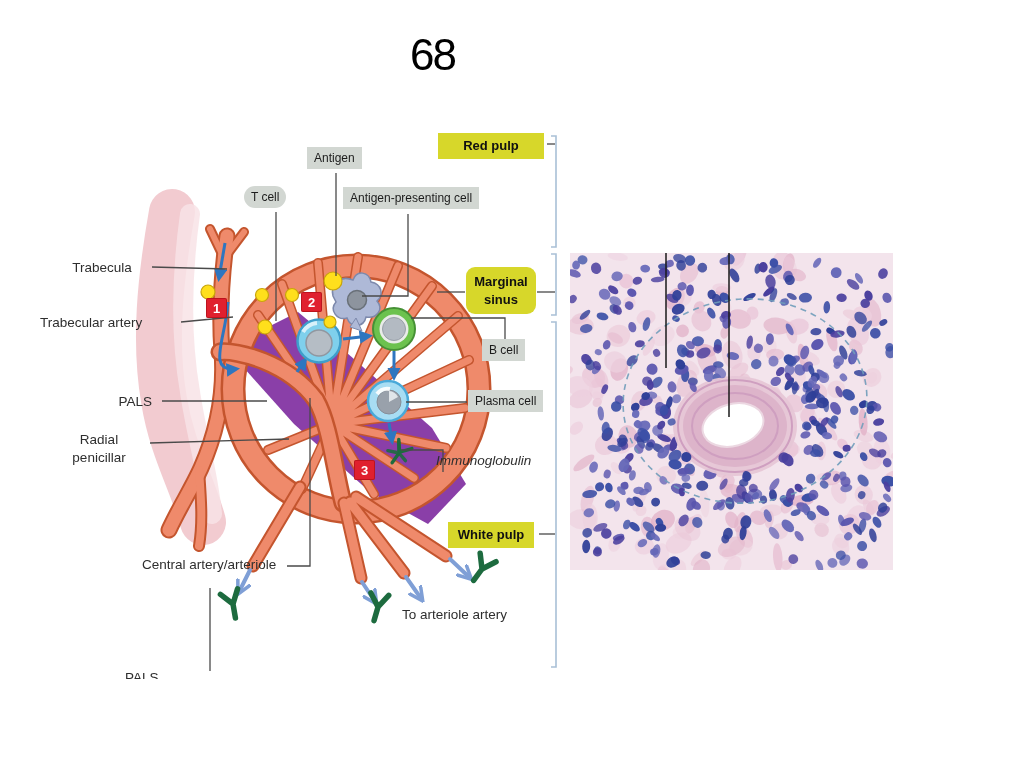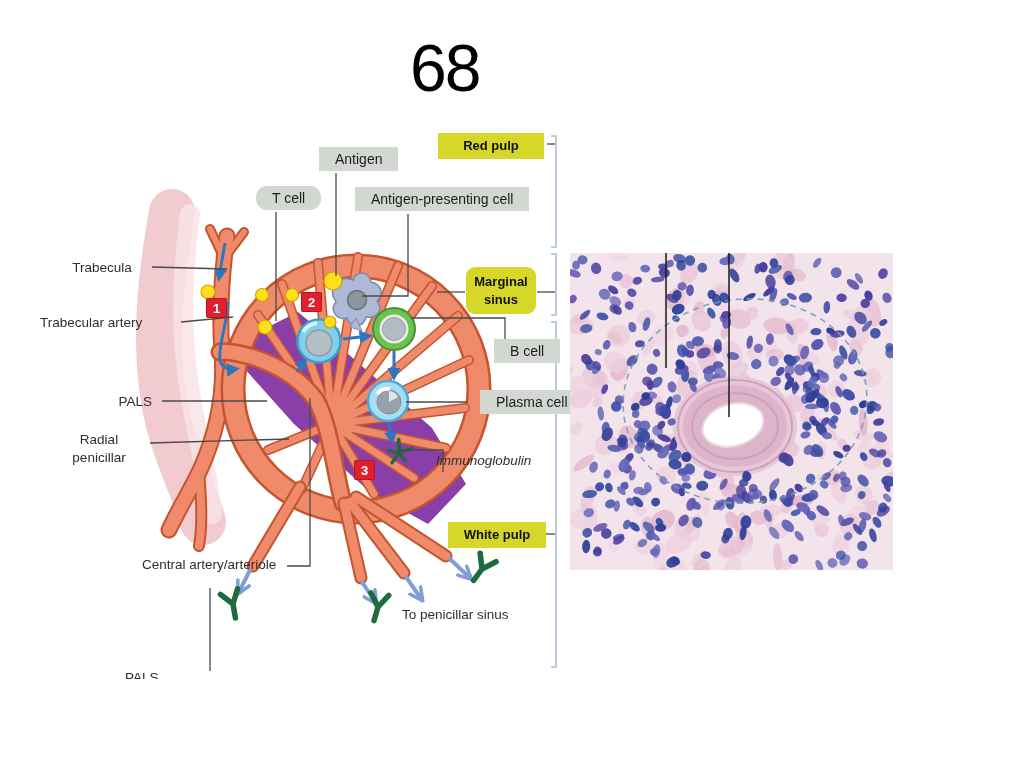--- a/index.html
+++ b/index.html
@@ -11,24 +11,24 @@
   .pals{fill:var(--pals_purple);}
   .pinkband{fill:none;stroke:var(--trabecula_pink);stroke-linecap:round;}
   .pinkband2{fill:none;stroke:#f8e3e6;stroke-linecap:round;}
   .ptr{fill:none;stroke:var(--pointer);stroke-width:1.3px;}
   .brk{fill:none;stroke:var(--bracket);stroke-width:1.6px;}
   .arr{fill:none;stroke:var(--arrow_blue);stroke-width:3px;}
   .larr{fill:none;stroke:var(--arrow_light);stroke-width:4px;stroke-linecap:round;}
   .gy{fill:none;stroke:var(--antibody_green);stroke-width:5.5px;stroke-linecap:round;stroke-linejoin:round;}
   .ab{fill:none;stroke:var(--antibody_green);stroke-width:3.4px;stroke-linecap:round;stroke-linejoin:round;}
   .dot{fill:var(--antigen_yellow);stroke:#c8a50c;stroke-width:1.2px;}
-  .title{position:absolute;left:410px;top:30px;font-size:66px;color:#000;letter-spacing:-2px;}
+  .title{position:absolute;left:410px;top:30px;font-size:44px;color:#000;letter-spacing:-2px;}
   .lbl-plain{position:absolute;font-size:13.5px;color:#2e2e2e;line-height:1.32;}
-  .lbl-gray{position:absolute;background:var(--label_gray);color:#1c1c1c;font-size:14px;
-            padding:4px 16px;white-space:nowrap;margin-left:12px;}
+  .lbl-gray{position:absolute;background:var(--label_gray);color:#1c1c1c;font-size:12px;
+            padding:4px 7px;white-space:nowrap;}
   .lbl-yellow{position:absolute;background:var(--label_yellow);color:#111;font-size:13px;
               font-weight:bold;text-align:center;padding:4px 0;line-height:1.35;}
   .step{position:absolute;width:21px;height:20px;background:var(--step_red);color:#fff;
         font-weight:bold;font-size:13px;display:flex;align-items:center;justify-content:center;
         border-radius:2px;box-shadow:inset 0 0 0 1px rgba(120,0,0,.35);}
   .micro{position:absolute;left:570px;top:253px;width:323px;height:317px;}
   .clip{overflow:hidden;}
 </style>
 </head>
 <body>
@@ -173,32 +173,32 @@
 </svg>
 
 <div class="title">68</div>
 
 <div class="lbl-plain" style="left:56px;top:259px;width:92px;text-align:center;">Trabecula</div>
 <div class="lbl-plain" style="left:40px;top:314px;width:138px;text-align:left;">Trabecular artery</div>
 <div class="lbl-plain" style="left:96px;top:393px;width:56px;text-align:right;">PALS</div>
 <div class="lbl-plain" style="left:52px;top:431px;width:94px;text-align:center;">Radial penicillar</div>
 <div class="lbl-plain" style="left:142px;top:556px;white-space:nowrap;">Central artery/arteriole</div>
 <div class="lbl-plain clip" style="left:125px;top:669px;width:46px;height:10px;">PALS</div>
-<div class="lbl-plain" style="left:402px;top:606px;white-space:nowrap;">To penicillar sinus</div>
+<div class="lbl-plain" style="left:402px;top:606px;white-space:nowrap;">To arteriole artery</div>
 <div class="lbl-plain" style="left:436px;top:452px;white-space:nowrap;font-style:italic;">Immunoglobulin</div>
 
 <div class="lbl-gray" style="left:307px;top:147px;">Antigen</div>
 <div class="lbl-gray" style="left:244px;top:186px;border-radius:11px;">T cell</div>
 <div class="lbl-gray" style="left:343px;top:187px;">Antigen-presenting cell</div>
 <div class="lbl-gray" style="left:482px;top:339px;">B cell</div>
 <div class="lbl-gray" style="left:468px;top:390px;">Plasma cell</div>
 
 <div class="lbl-yellow" style="left:438px;top:133px;width:106px;">Red pulp</div>
 <div class="lbl-yellow" style="left:466px;top:267px;width:70px;padding:6px 0;border-radius:9px;">Marginal sinus</div>
-<div class="lbl-yellow" style="left:448px;top:522px;width:98px;">White pulp</div>
+<div class="lbl-yellow" style="left:448px;top:522px;width:86px;">White pulp</div>
 
 <div class="step" style="left:206px;top:298px;">1</div>
 <div class="step" style="left:301px;top:292px;">2</div>
 <div class="step" style="left:354px;top:460px;">3</div>
 
 <div class="micro">
   <svg id="micro-svg" width="323" height="317" viewBox="0 0 323 317">
       <rect width="323" height="317" fill="#f3e4ec"></rect>
       <ellipse cx="69.2" cy="277.6" rx="10.2" ry="6.4" fill="#e9c4d6" opacity="0.64" transform="rotate(67 165 173)"></ellipse>
       <ellipse cx="93.3" cy="169.5" rx="8.9" ry="4.9" fill="#edd0de" opacity="0.60" transform="rotate(51 165 173)"></ellipse>

